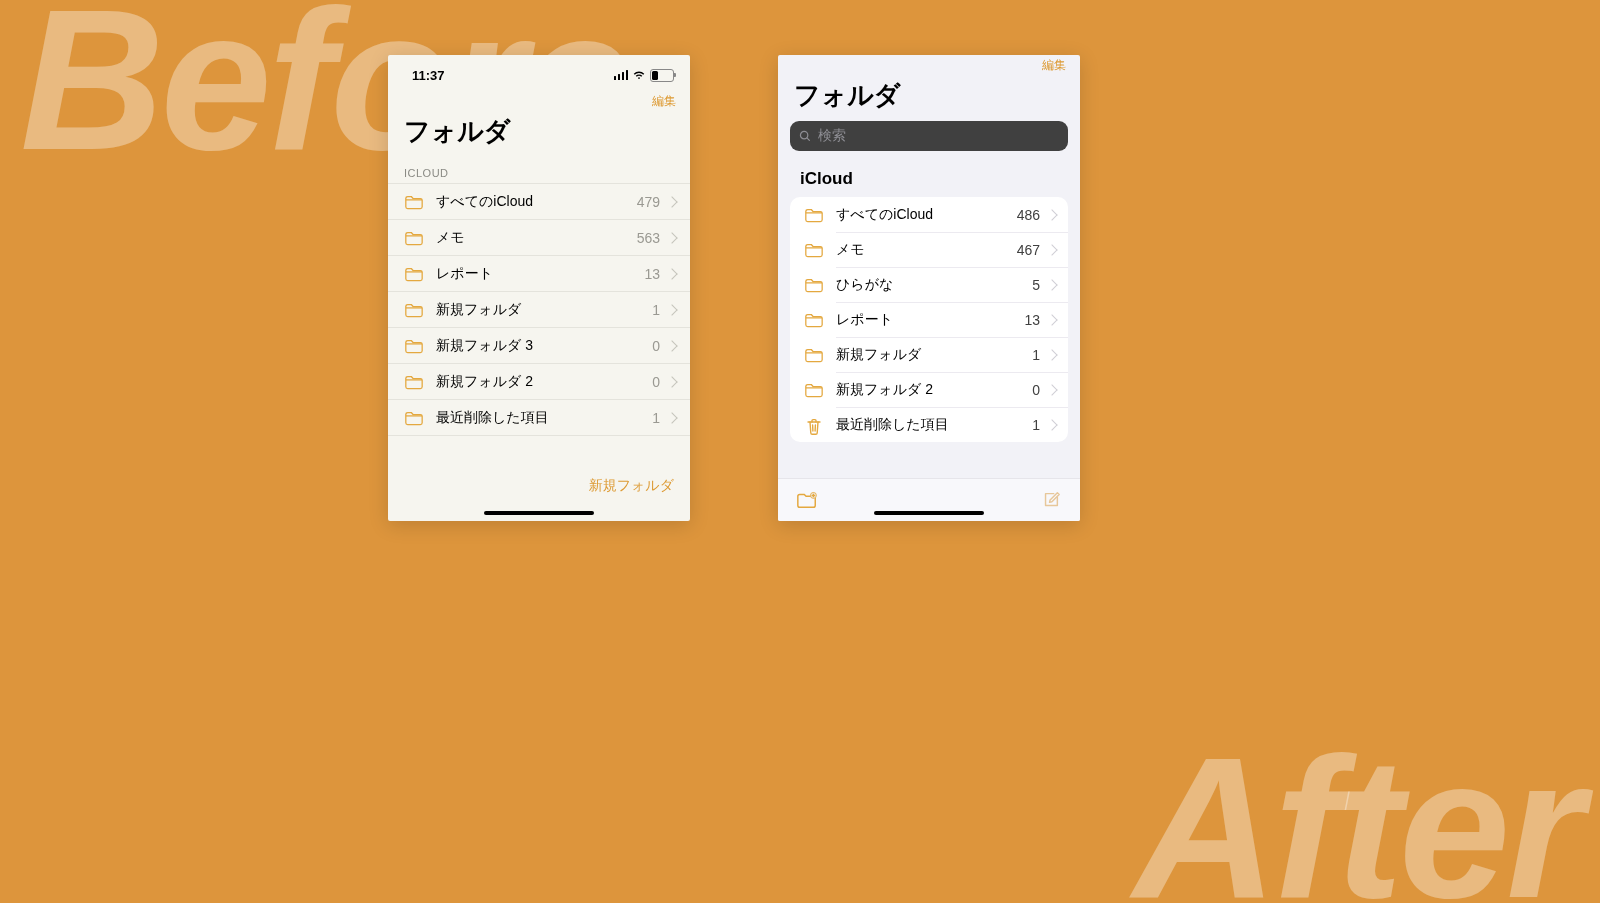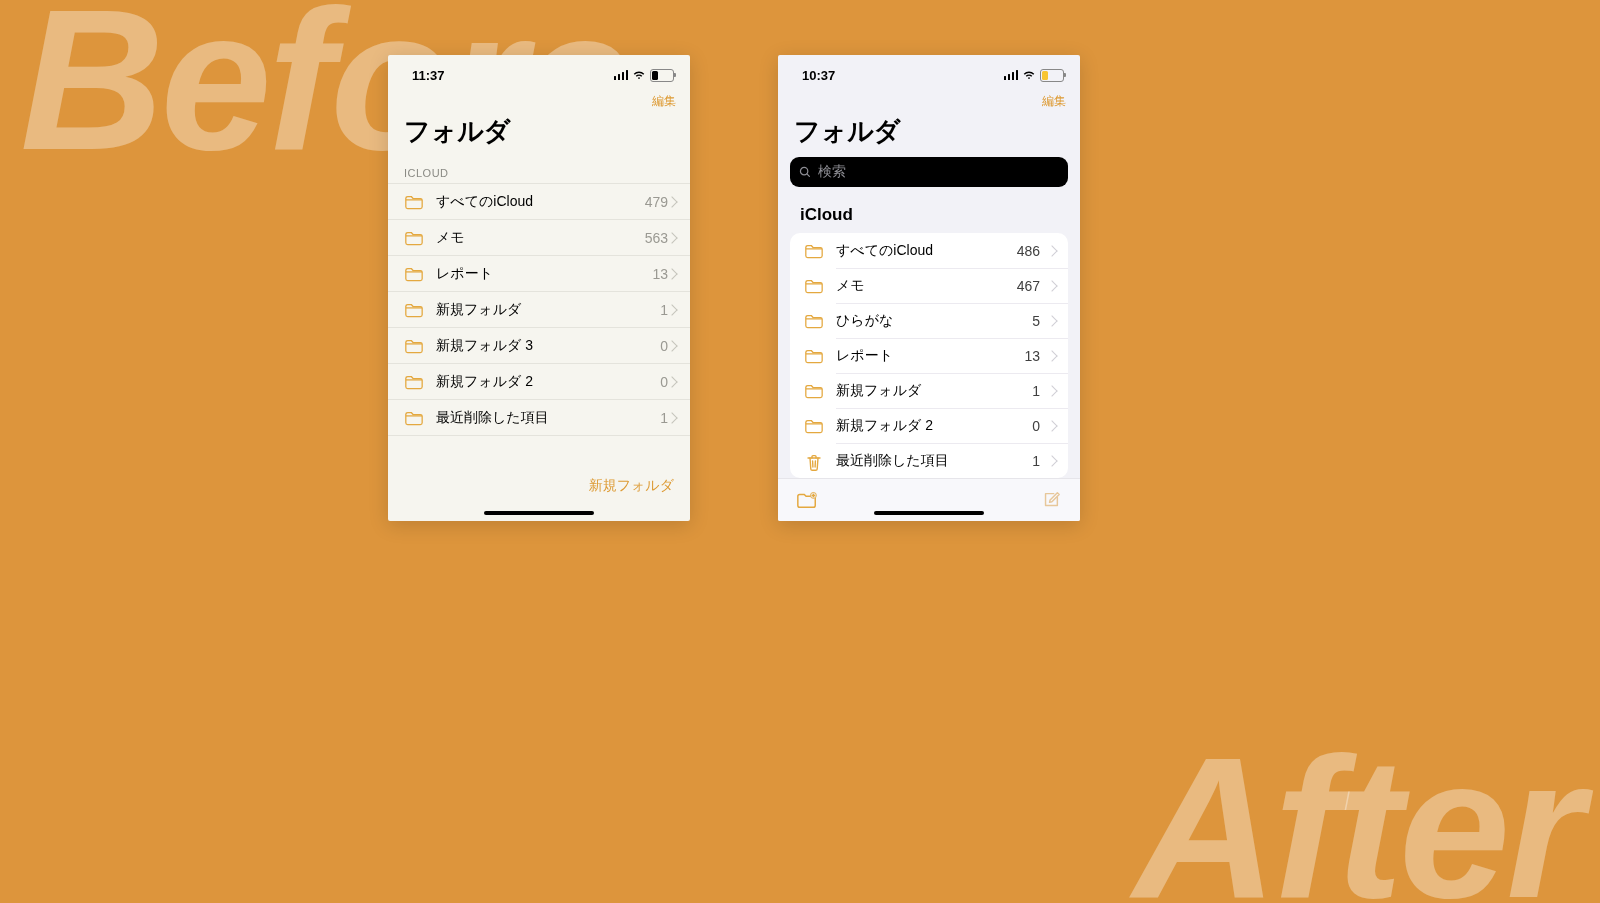--- a/index.html
+++ b/index.html
@@ -28,25 +28,25 @@
   .navbar{display:flex;justify-content:flex-end;padding:2px 14px 4px;}
   .edit{color:#dd9a33;font-size:12px;}
   .title{font-size:26px;font-weight:800;padding:0 16px 6px;color:#000;}
 
   
   .sec-label-old{color:#8a8a84;font-size:11px;letter-spacing:.5px;padding:12px 16px 4px;}
   .b-list .row{display:flex;align-items:center;height:35px;padding:0 14px 0 16px;border-top:1px solid #e4e3dc;position:relative;}
   .b-list .row:last-child{border-bottom:1px solid #e4e3dc;}
   .row .ficon{width:20px;height:16px;margin-right:12px;flex:none;}
   .row .name{flex:1;font-size:14px;color:#000;}
-  .row .cnt{color:#9a9992;font-size:14px;}
+  .row .cnt{color:#9a9992;font-size:14px;margin-right:8px;}
   .row .chev{width:7px;height:7px;border-right:1.6px solid #c5c4bc;border-top:1.6px solid #c5c4bc;transform:rotate(45deg);flex:none;}
 
   
-  .search{margin:2px 12px 10px;height:30px;background:#000000;border-radius:9px;display:flex;align-items:center;padding:0 8px;color:#8d8d93;font-size:14px;gap:6px;}
+  .search{margin:2px 12px 10px;height:30px;background:#404040;border-radius:9px;display:flex;align-items:center;padding:0 8px;color:#8d8d93;font-size:14px;gap:6px;}
   .search svg{width:14px;height:14px;flex:none;}
   .sec-label-new{font-size:17px;font-weight:700;color:#000;padding:8px 22px 8px;}
   .card{margin:0 12px;background:#fff;border-radius:10px;overflow:hidden;}
   .card .row{display:flex;align-items:center;height:35px;padding:0 12px 0 14px;position:relative;}
   .card .row + .row::before{content:"";position:absolute;left:46px;right:0;top:0;height:1px;background:#eceaf0;}
   .card .row .cnt{color:#404040;font-size:14px;margin-right:8px;}
   .card .row .chev{border-color:#cfced5;}
 
   
   .foot-before{position:absolute;bottom:26px;right:16px;color:#dd9a33;font-size:14px;}
@@ -153,37 +153,20 @@
           <span class="name">最近削除した項目</span>
           <span class="cnt">1</span>
           <span class="chev"></span>
         </div>
       </div>
     <div class="foot-before">新規フォルダ</div>
     <div class="home-ind"></div>
   </div>
 
   <div class="phone after">
-    <div class="status">
-      <span>10:37</span>
-      <span class="right">
-        <span class="sig">
-            <i></i>
-            <i></i>
-            <i></i>
-            <i></i>
-          </span>
-        <svg class="wifi" viewBox="0 0 16 16">
-            <path d="M8 12.5a1 1 0 100-2 1 1 0 000 2zM4.3 8.9a5.3 5.3 0 017.4 0l-1.1 1.1a3.7 3.7 0 00-5.2 0zM2 6.6a8.5 8.5 0 0112 0L12.9 7.7a7 7 0 00-9.8 0z" fill="#000"></path>
-          </svg>
-        <span class="batt low">
-            <span class="lvl"></span>
-          </span>
-      </span>
-    </div>
     <div class="navbar">
         <span class="edit">編集</span>
       </div>
     <div class="title">フォルダ</div>
     <div class="search">
       <svg viewBox="0 0 16 16">
           <circle cx="7" cy="7" r="4.2" fill="none" stroke="#8d8d93" stroke-width="1.4"></circle>
           <line x1="10.2" y1="10.2" x2="13" y2="13" stroke="#8d8d93" stroke-width="1.4" stroke-linecap="round"></line>
         </svg>
       <span>検索</span>

